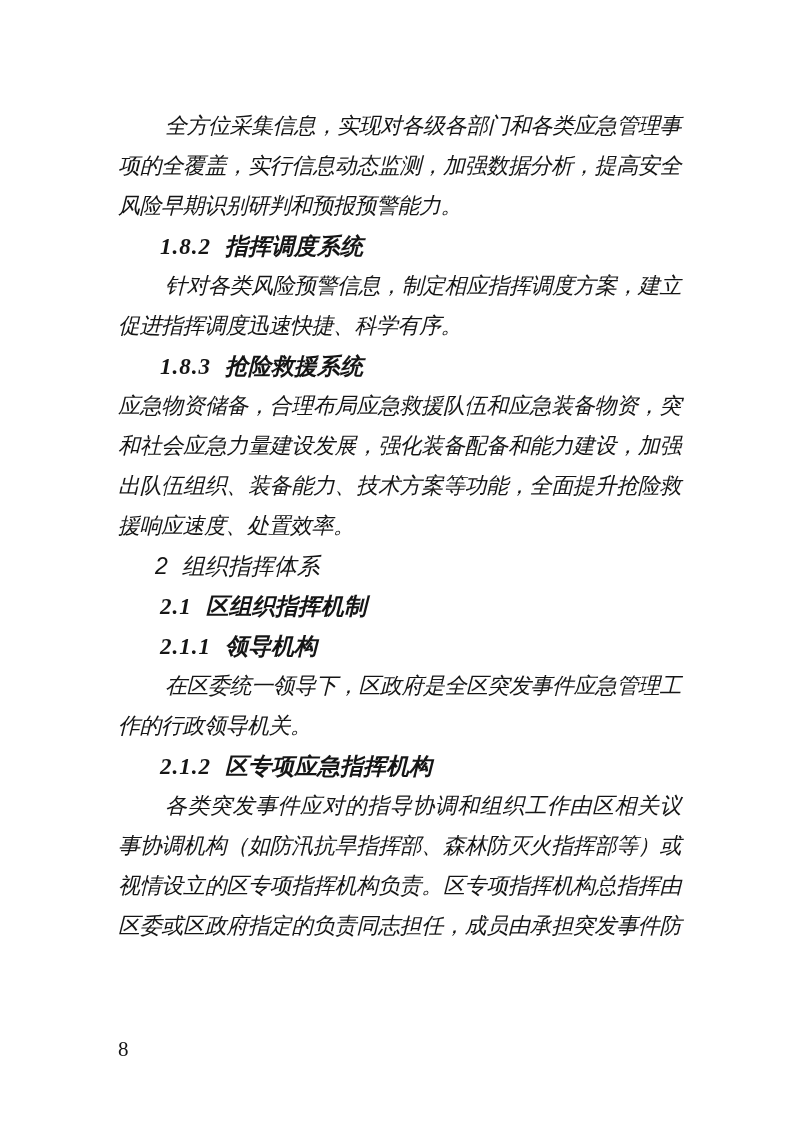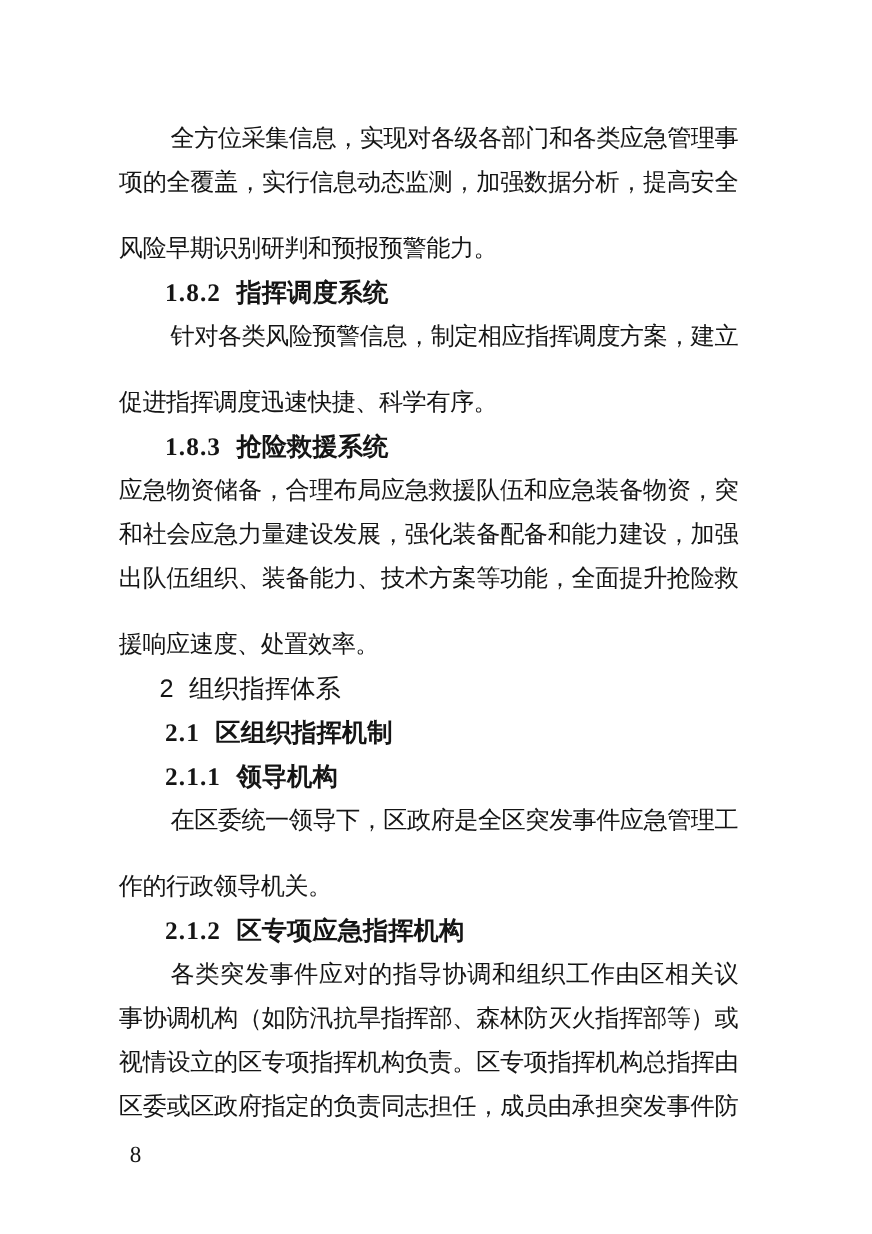--- a/index.html
+++ b/index.html
@@ -11,37 +11,38 @@
     position: relative;
     width: 793px;
     height: 1122px;
     background: #ffffff;
     color: #151515;
     overflow: hidden;
     font-family: "Liberation Serif", "DejaVu Serif", serif;
   }
   .content {
     position: absolute;
-    left: 108px;
+    left: 118px;
     top: 106px;
     width: 563px;
+    font-style: italic;
   }
   
   .ln {
     font-size: 22px;
     line-height: 40px;
     height: 40px;
     letter-spacing: -0.5px;
     text-align: justify;
     text-align-last: justify;
     text-justify: inter-character;
     white-space: nowrap;
   }
   .ln.first { text-indent: 47px; }
-  .ln.end   { text-align-last: left; margin-top: 20px; }
+  .ln.end   { text-align-last: left; }
   
   .hd {
     font-size: 23px;
     line-height: 40px;
     height: 40px;
     padding-left: 42px;
     white-space: nowrap;
   }
   .hd .num {
     font-family: "Liberation Serif", "DejaVu Serif", serif;

